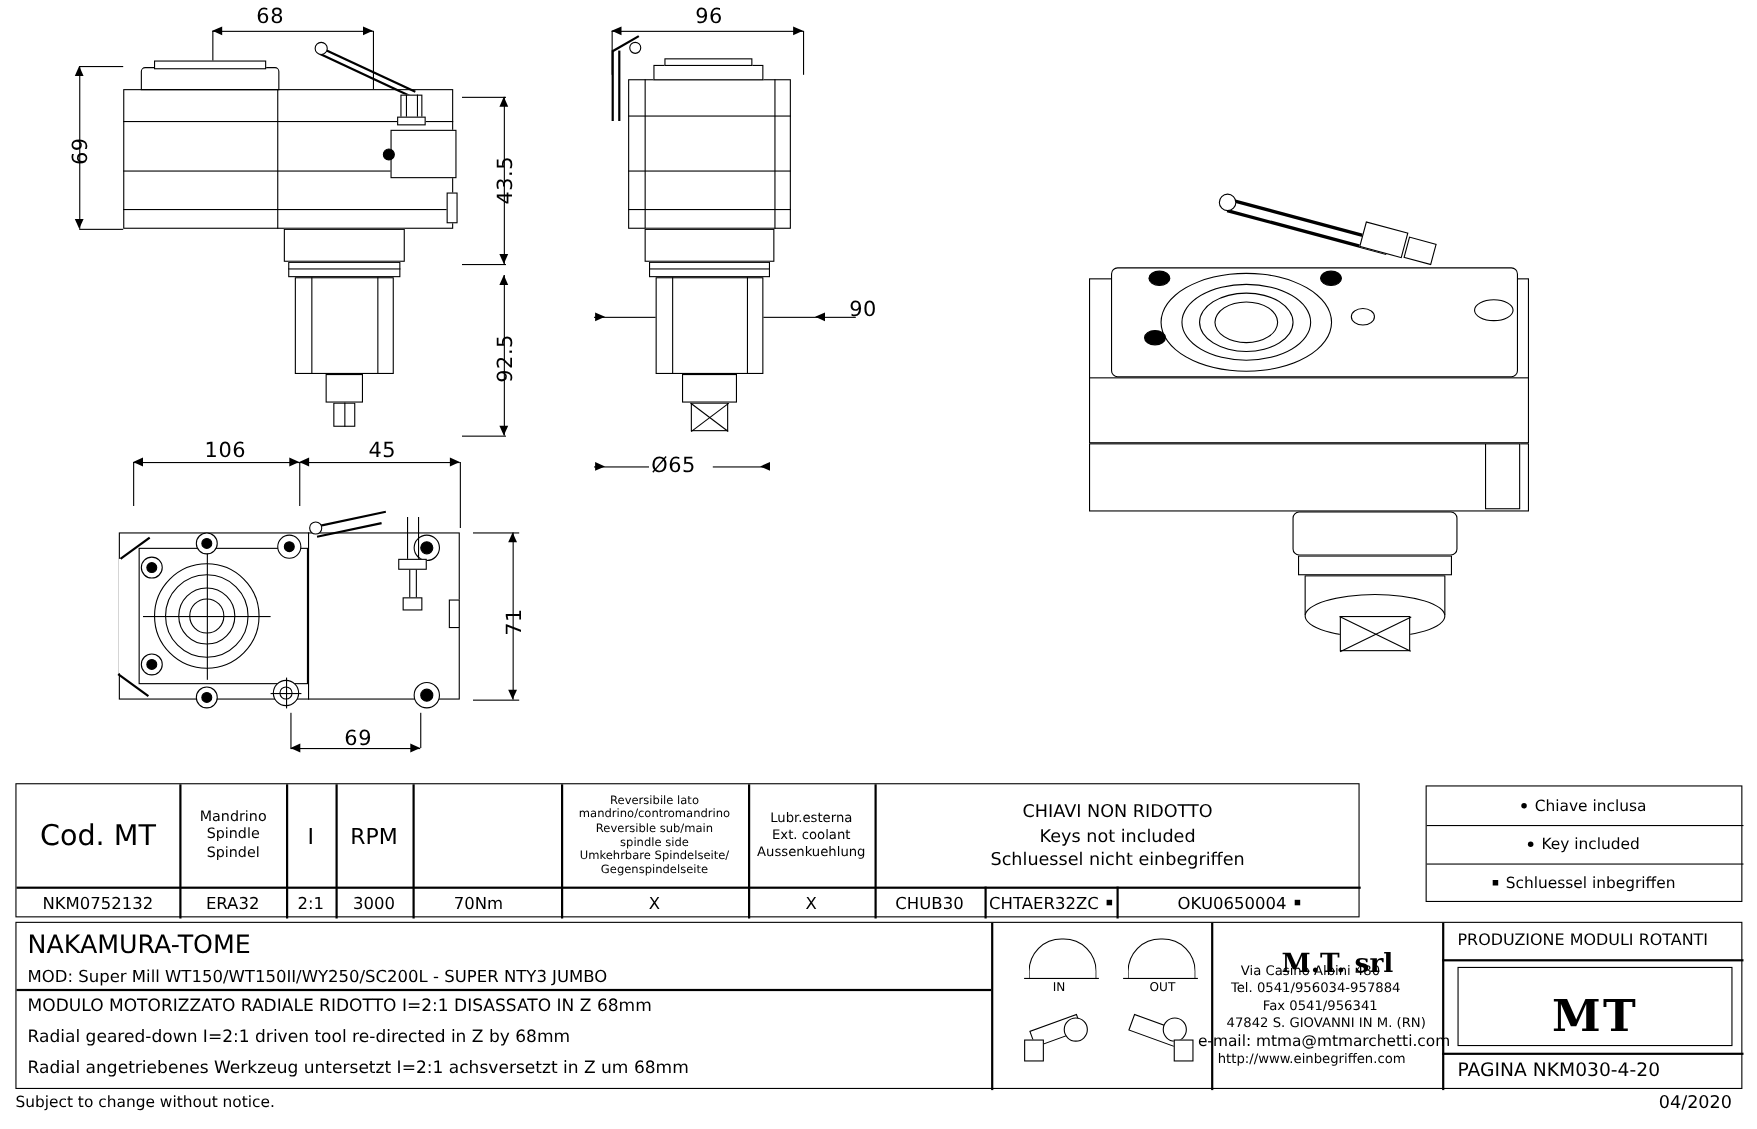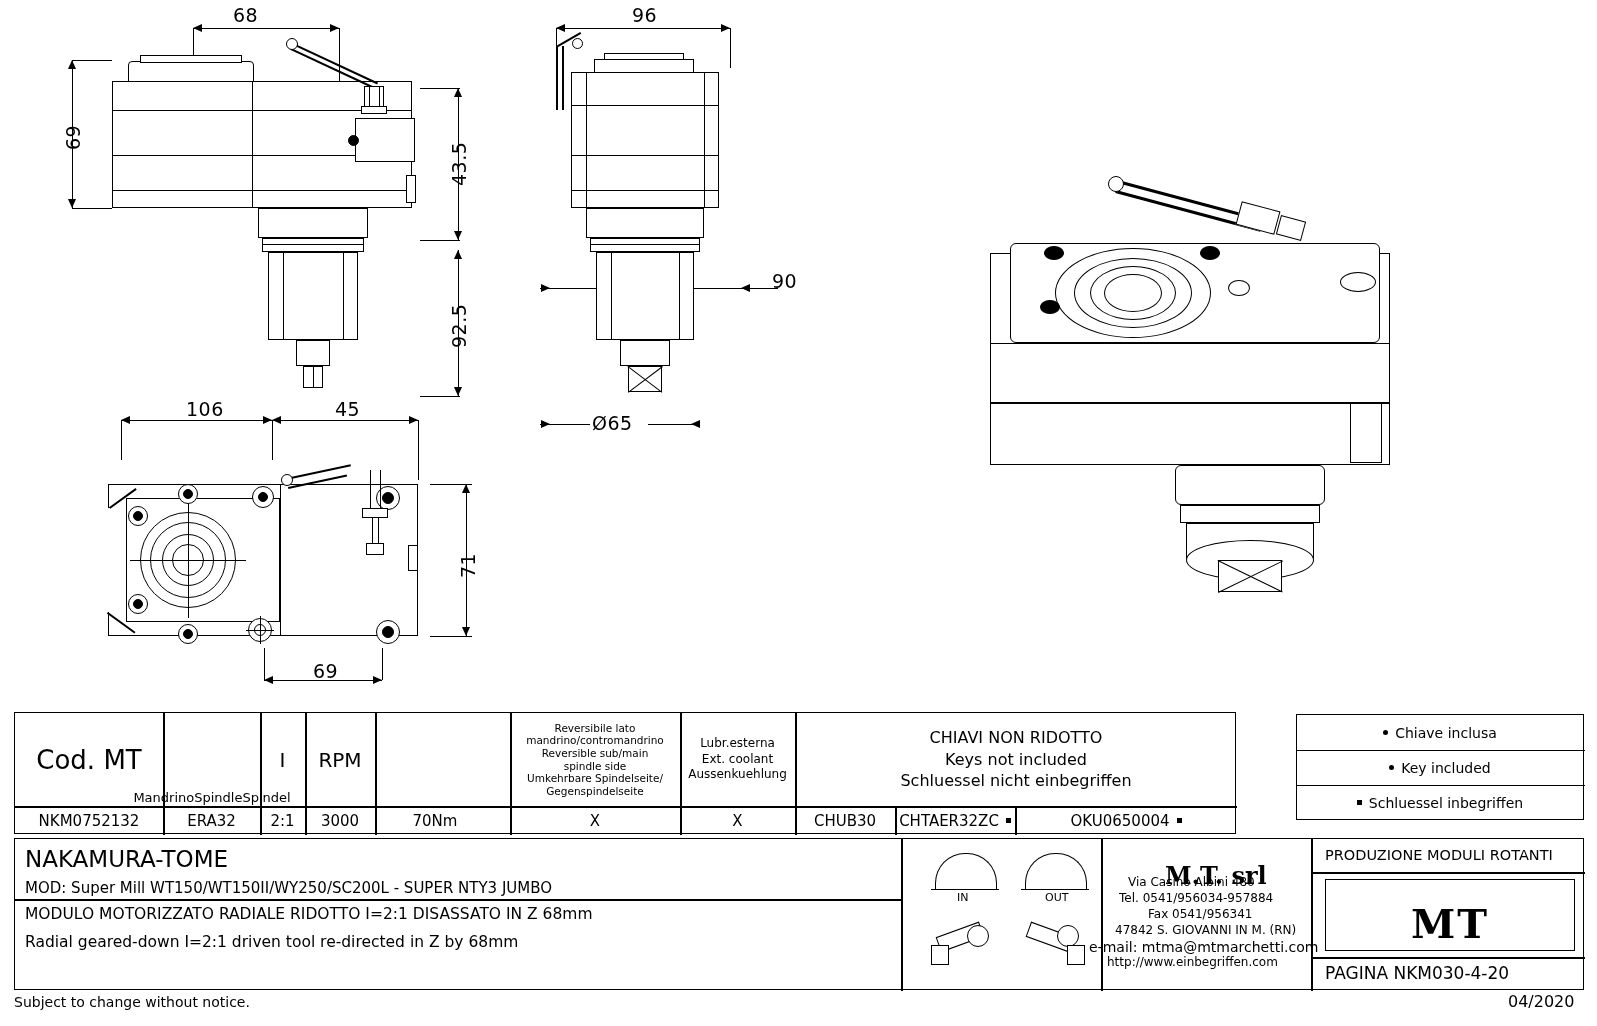--- a/index.html
+++ b/index.html
@@ -274,21 +274,21 @@
     <div class="vdiv" style="left:290px;top:0;height:122px;"></div>
     <div class="vdiv" style="left:360px;top:0;height:122px;"></div>
     <div class="vdiv" style="left:495px;top:0;height:122px;"></div>
     <div class="vdiv" style="left:665px;top:0;height:122px;"></div>
     <div class="vdiv" style="left:780px;top:0;height:122px;"></div>
     <div class="vdiv" style="left:880px;top:93px;height:29px;"></div>
     <div class="vdiv" style="left:1000px;top:93px;height:29px;"></div>
 
     <div class="cell" style="left:0;top:0;width:148px;height:93px;font-size:26px;">Cod. MT</div>
 
-    <div class="cell" style="left:148px;top:0;width:98px;height:93px;font-size:13px;line-height:1.25;align-items:flex-end;">
+    <div class="cell" style="left:148px;top:0;width:98px;height:93px;flex-direction:column;font-size:13px;line-height:1.25;">
       <span>Mandrino</span>
       <span>Spindle</span>
       <span>Spindel</span>
     </div>
 
     <div class="cell" style="left:245px;top:0;width:45px;height:93px;font-size:20px;">I</div>
     <div class="cell" style="left:290px;top:0;width:70px;height:93px;font-size:20px;">RPM</div>
 
 
     <div class="cell" style="left:495px;top:0;width:170px;height:93px;flex-direction:column;font-size:10.5px;line-height:1.2;">
@@ -353,20 +353,21 @@
     <div class="vdiv" style="left:1296px;top:0;height:152px;"></div>
     <div class="hdiv" style="left:0;top:60px;width:886px;"></div>
     <div class="hdiv" style="left:1296px;top:33px;width:274px;"></div>
     <div class="hdiv" style="left:1296px;top:118px;width:274px;"></div>
 
     <div class="abs" style="left:10px;top:7px;font-size:23px;">NAKAMURA-TOME</div>
     <div class="abs" style="left:10px;top:40px;font-size:15px;">MOD: Super Mill WT150/WT150II/WY250/SC200L - SUPER NTY3 JUMBO</div>
 
     <div class="abs" style="left:10px;top:66px;font-size:15.5px;">MODULO MOTORIZZATO RADIALE RIDOTTO I=2:1 DISASSATO IN Z 68mm</div>
     <div class="abs" style="left:10px;top:94px;font-size:15.5px;">Radial geared-down I=2:1 driven tool re-directed in Z by 68mm</div>
+    <div class="abs" style="left:10px;top:122px;font-size:15.5px;">Radial angetriebenes Werkzeug untersetzt I=2:1 achsversetzt in Z um 68mm</div>
 
     <div>
       <div class="abs" style="left:920px;top:14px;width:60px;height:36px;border:1.4px solid #000;border-bottom:none;border-radius:30px 30px 0 0;"></div>
       <div class="abs" style="left:1010px;top:14px;width:60px;height:36px;border:1.4px solid #000;border-bottom:none;border-radius:30px 30px 0 0;"></div>
       <div class="ln h1px" style="left:916px;top:50px;width:68px;"></div>
       <div class="ln h1px" style="left:1006px;top:50px;width:68px;"></div>
       <div class="abs" style="left:942px;top:52px;font-size:11px;">IN</div>
       <div class="abs" style="left:1030px;top:52px;font-size:11px;">OUT</div>
       <div class="abs" style="left:912px;top:72px;width:76px;height:62px;">
         <div class="part thin" style="left:10px;top:18px;width:46px;height:16px;transform:rotate(-20deg);"></div>

